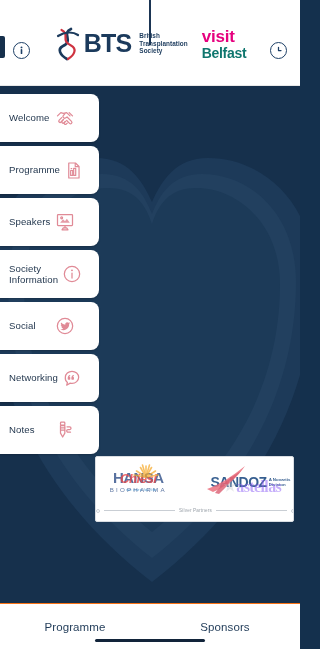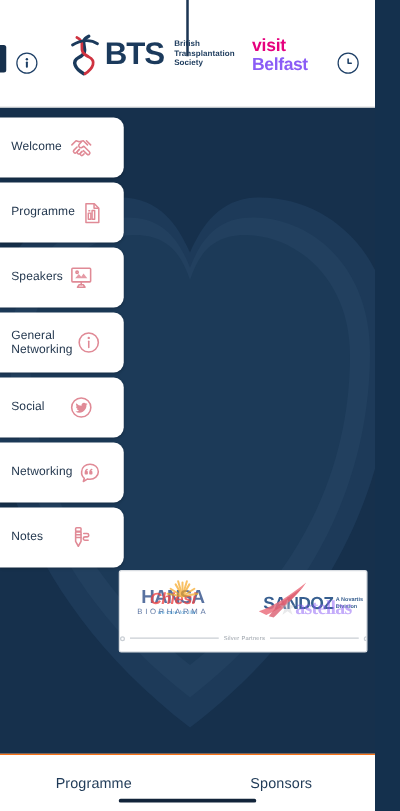--- a/index.html
+++ b/index.html
@@ -44,25 +44,25 @@
     color:#1b3a5c;line-height:1;margin-left:-2px;
   }
   .bts-sub{
     font-size:6.4px;line-height:7.6px;color:#1b3a5c;
     font-weight:bold;margin-left:3px;letter-spacing:0.05px;
   }
   .visit{
     margin-left:9px;line-height:1;
   }
   .visit .v1{
-    font-size:14px;font-weight:bold;color:#e6007e;
+    font-size:17px;font-weight:bold;color:#e6007e;
     display:block;letter-spacing:-0.2px;
   }
   .visit .v2{
-    font-size:14px;font-weight:bold;color:#8b5cf6;
+    font-size:14px;font-weight:bold;color:#0f766e;
     display:block;letter-spacing:-0.3px;margin-top:1px;
   }
 
   
   .bg{
     position:absolute;left:0;top:86px;width:300px;height:518px;
     background:#16304c;overflow:hidden;z-index:1;
   }
   .bg svg{position:absolute;left:-18px;top:-24px;}
 
@@ -272,21 +272,21 @@
           <rect x="3" y="3.2" width="18" height="13" rx="0.8"></rect>
           <path d="M6.2 12.8 l3.4-4.2 2.4 2.6 2.2-3 3.6 4.6 Z" fill="#e08a96" stroke="none" opacity="0.85"></path>
           <circle cx="8" cy="7" r="1.1"></circle>
           <path d="M12 16.2 V19"></path>
           <path d="M8.4 21.4 h7.2 l-1.6-2.4 h-4 Z"></path>
         </svg>
       </div>
     </div>
 
     <div class="mcard">
-      <div class="lbl">General Networking</div>
+      <div class="lbl">Society Information</div>
       <div class="ico">
         <svg width="20" height="20" viewBox="0 0 24 24" fill="none" stroke="#e08a96" stroke-width="1.5">
           <circle cx="12" cy="12" r="9.2"></circle>
           <circle cx="12" cy="7.6" r="1.15" fill="#e08a96" stroke="none"></circle>
           <path d="M12 10.8 V16.8" stroke-linecap="round"></path>
         </svg>
       </div>
     </div>
 
     <div class="mcard">

